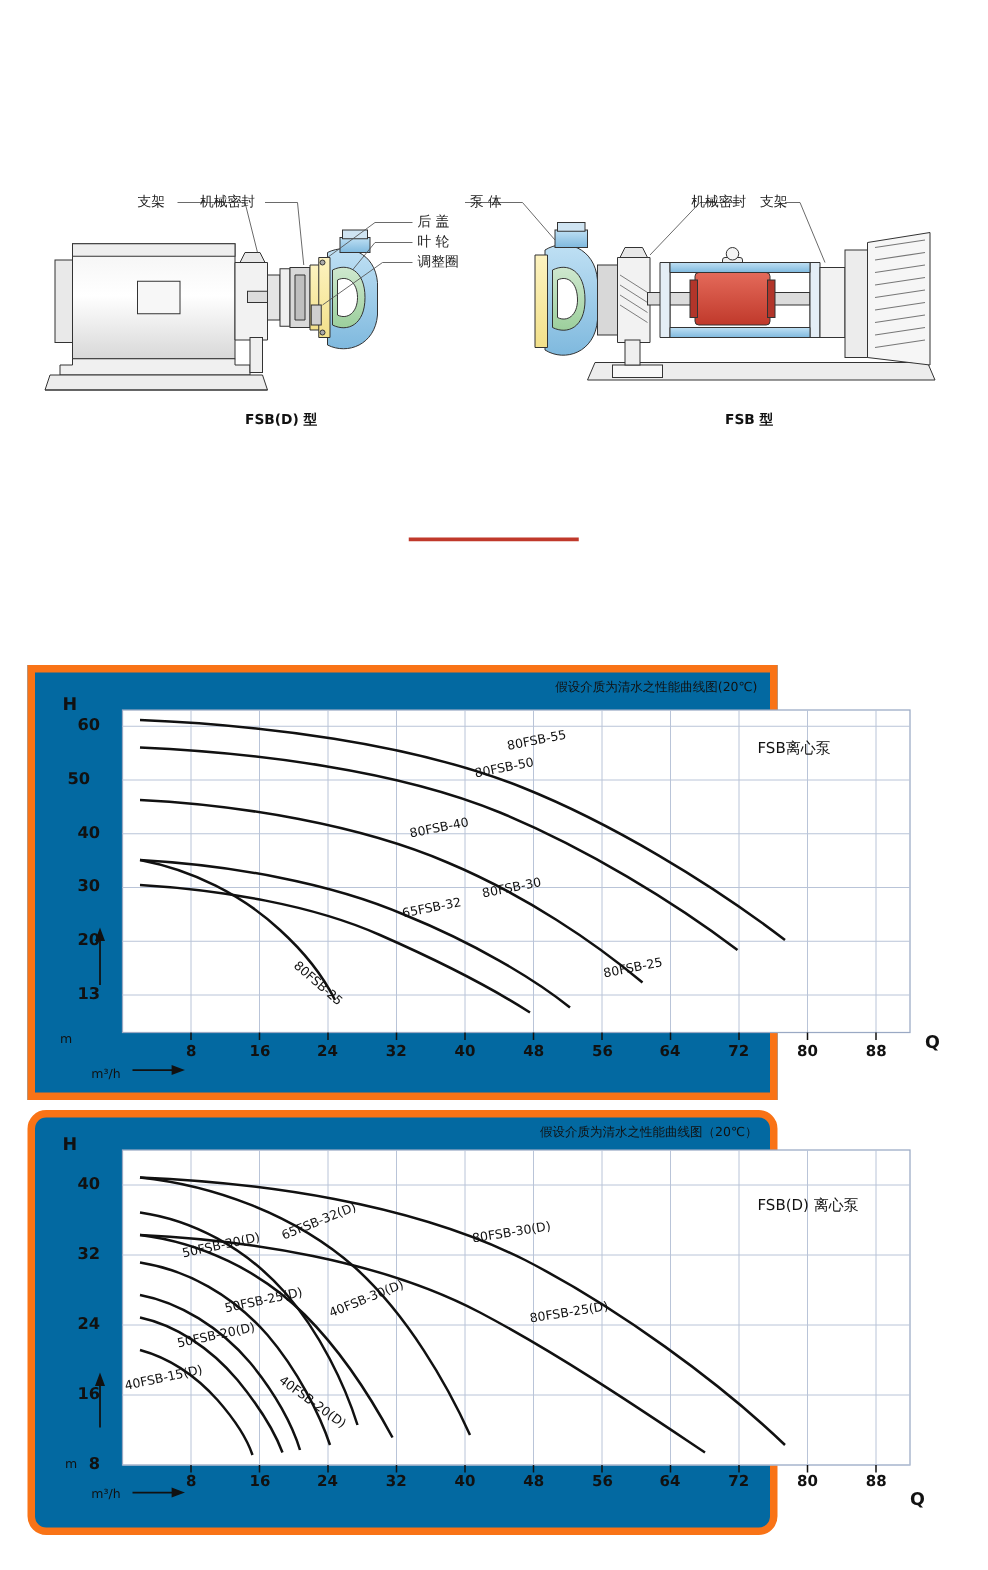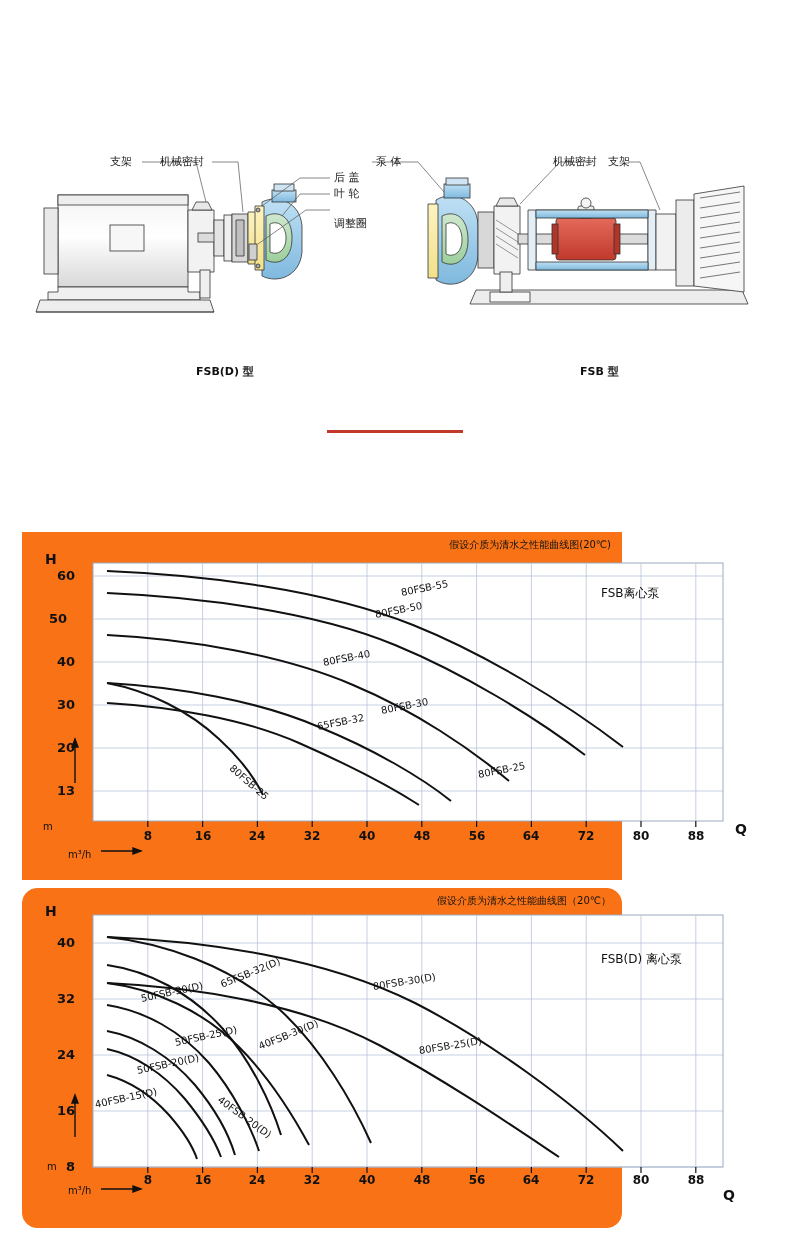--- a/index.html
+++ b/index.html
@@ -37,30 +37,29 @@
     white-space: nowrap;
     font-family: "DejaVu Sans", sans-serif;
   }
   .model-label {
     position: absolute;
     font-size: 11px;
     font-weight: bold;
     color: #111;
     white-space: nowrap;
     font-family: "DejaVu Sans", sans-serif;
-    margin-top: 36px;
   }
 
   
   .chart-panel {
     position: absolute;
     left: 22px;
     width: 600px;
-    border: 1px solid #f97316;
-    background: #f97316;
+    border: 6px solid #f97316;
+    background: #0369a1;
   }
   #chart1 { top: 532px; height: 348px; }
   #chart2 { top: 888px; height: 340px; border-radius: 15px; }
 
   .chart-caption {
     position: absolute;
     right: 10px; top: 5px;
     font-size: 10px;
     color: #111;
     font-family: "DejaVu Sans", sans-serif;
@@ -250,21 +249,21 @@
           <path d="M592 22 L560 22 L520 64"></path>
           <path d="M628 22 L640 22 L660 70"></path>
         </g>
       </g>
     </svg>
 
     <div class="struct-label" style="left:110px; top:14px;">支架</div>
     <div class="struct-label" style="left:160px; top:14px;">机械密封</div>
     <div class="struct-label" style="left:334px; top:30px;">后  盖</div>
     <div class="struct-label" style="left:334px; top:46px;">叶  轮</div>
-    <div class="struct-label" style="left:334px; top:76px;text-align:right;">调整圈</div>
+    <div class="struct-label" style="left:334px; top:62px;text-align:right;">调整圈</div>
     <div class="struct-label" style="left:376px; top:14px;">泵  体</div>
     <div class="struct-label" style="left:553px; top:14px;">机械密封</div>
     <div class="struct-label" style="left:608px; top:14px;">支架</div>
 
     <div class="model-label" style="left:196px; top:188px;">FSB(D) 型</div>
     <div class="model-label" style="left:580px; top:188px;">FSB 型</div>
   </div>
 
   <div id="title2">
     <div class="title-rule"></div>

